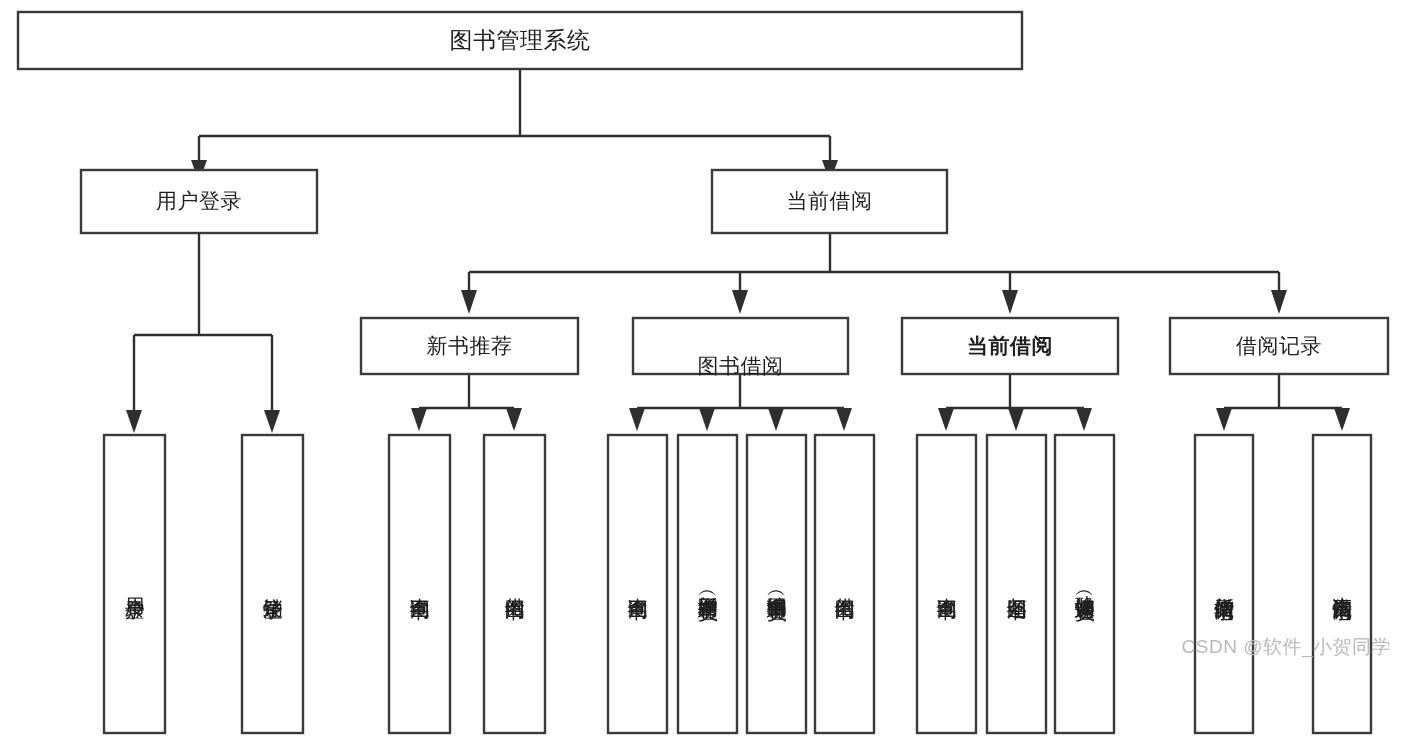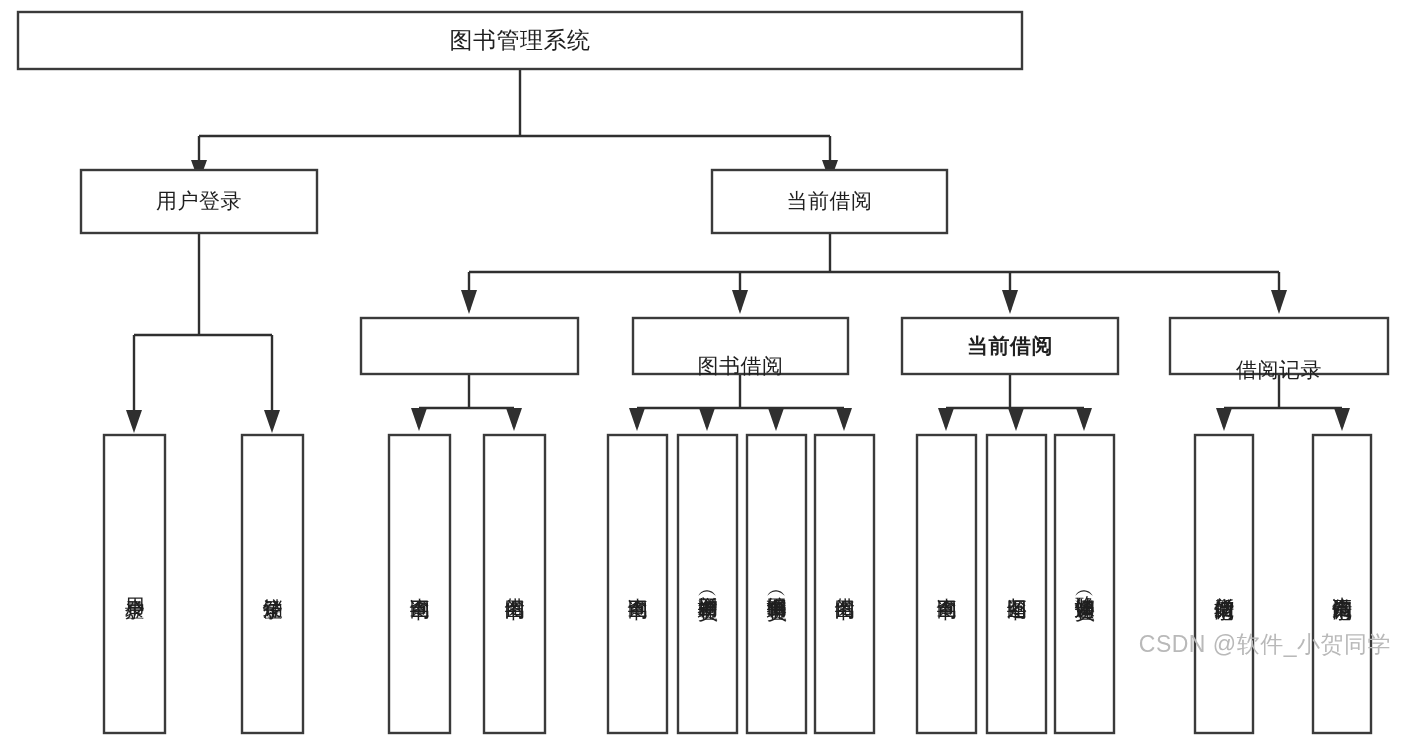--- a/index.html
+++ b/index.html
@@ -66,21 +66,21 @@
     text-orientation: upright;
     letter-spacing: 1px;
     white-space: nowrap;
     pointer-events: none;
   }
   .watermark {
     position: absolute;
     right: 14px;
     bottom: 6px;
     color: #b9b9b9;
-    font-size: 23px;
+    font-size: 19px;
     letter-spacing: 0.5px;
     white-space: nowrap;
     pointer-events: none;
   }
 </style>
 </head>
 <body>
 
 <div id="diagram-root">
 
@@ -183,23 +183,24 @@
       <rect class="node-box" x="987" y="435" width="59" height="298"></rect>
       <rect class="node-box" x="1055" y="435" width="59" height="298"></rect>
       <rect class="node-box" x="1195" y="435" width="58" height="298"></rect>
       <rect class="node-box" x="1313" y="435" width="58" height="298"></rect>
     </g>
   </svg>
 
   <div class="node-label-h" style="left:18px;  top:12px;  width:1004px; height:57px; font-size:23px;">图书管理系统</div>
   <div class="node-label-h" style="left:81px;  top:170px; width:236px; height:63px;">用户登录</div>
   <div class="node-label-h" style="left:712px; top:170px; width:235px; height:63px;">当前借阅</div>
+  <div class="node-label-h" style="left:361px; top:318px; width:217px; height:56px;">新书推荐</div>
   <div class="node-label-h" style="left:633px; top:318px; width:215px; height:56px;margin-top:20px;">图书借阅</div>
   <div class="node-label-h" style="left:902px; top:318px; width:216px; height:56px;font-weight:bold;">当前借阅</div>
-  <div class="node-label-h" style="left:1170px;top:318px; width:218px; height:56px;margin-top:24px;">借阅记录</div>
+  <div class="node-label-h" style="left:1170px;top:318px; width:218px; height:56px;">借阅记录</div>
 
   <div class="node-label-v" style="left:104px;  top:435px; width:61px; height:298px;">用户登录</div>
   <div class="node-label-v" style="left:242px;  top:435px; width:61px; height:298px;">注销登录</div>
   <div class="node-label-v" style="left:389px;  top:435px; width:61px; height:298px;">查询图书</div>
   <div class="node-label-v" style="left:484px;  top:435px; width:61px; height:298px;">借阅图书</div>
   <div class="node-label-v" style="left:608px;  top:435px; width:59px; height:298px;">查询图书</div>
   <div class="node-label-v" style="left:678px;  top:435px; width:59px; height:298px;">新增图书（管理员）</div>
   <div class="node-label-v" style="left:747px;  top:435px; width:59px; height:298px;">编辑图书（管理员）</div>
   <div class="node-label-v" style="left:815px;  top:435px; width:59px; height:298px;">借阅图书</div>
   <div class="node-label-v" style="left:917px;  top:435px; width:59px; height:298px;">查询图书</div>

